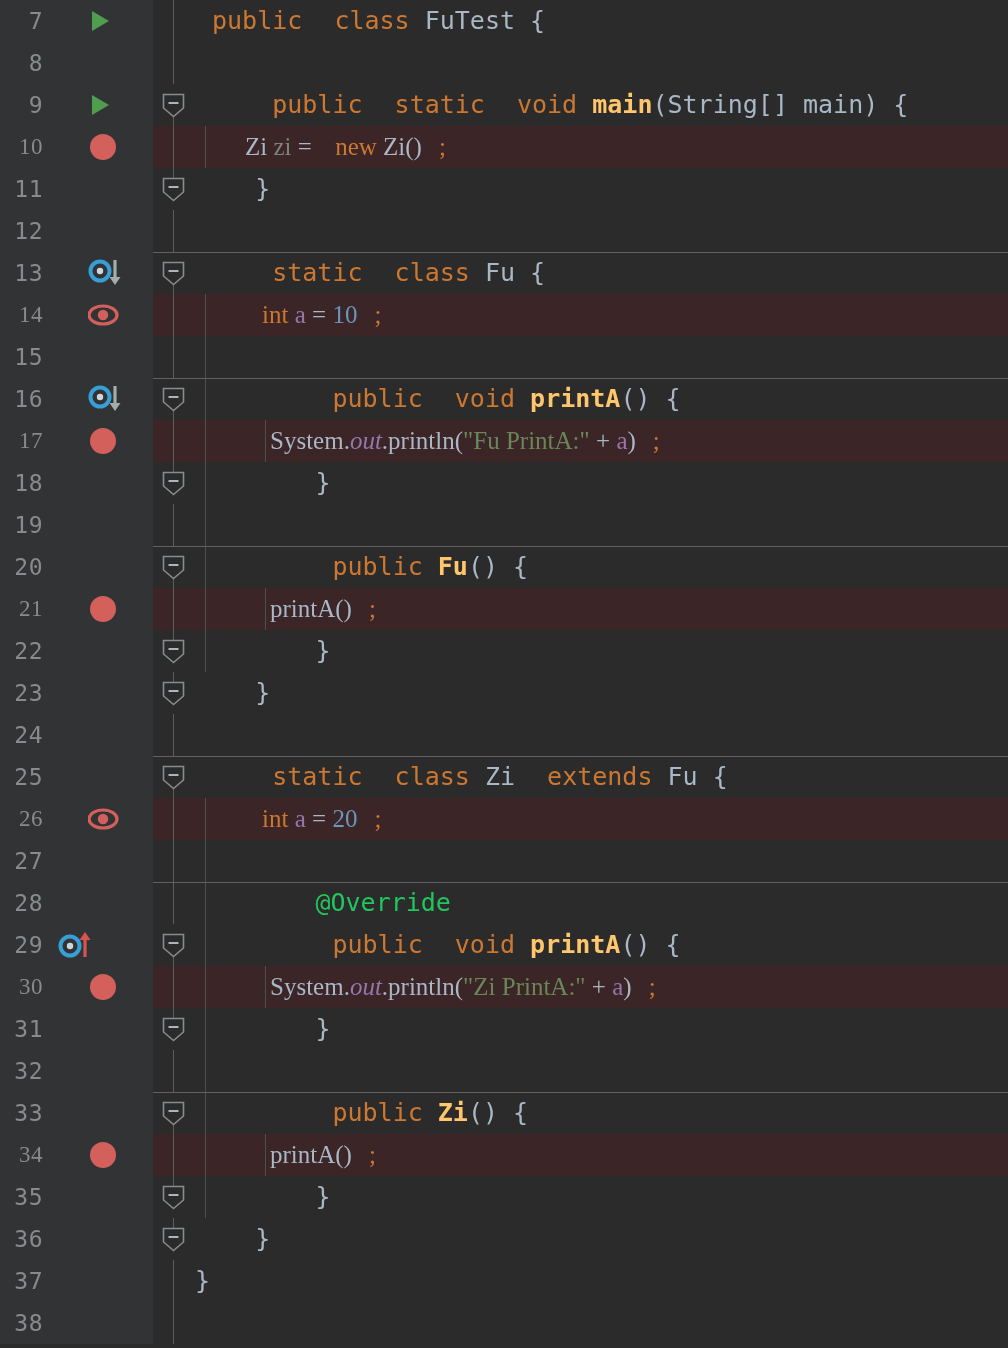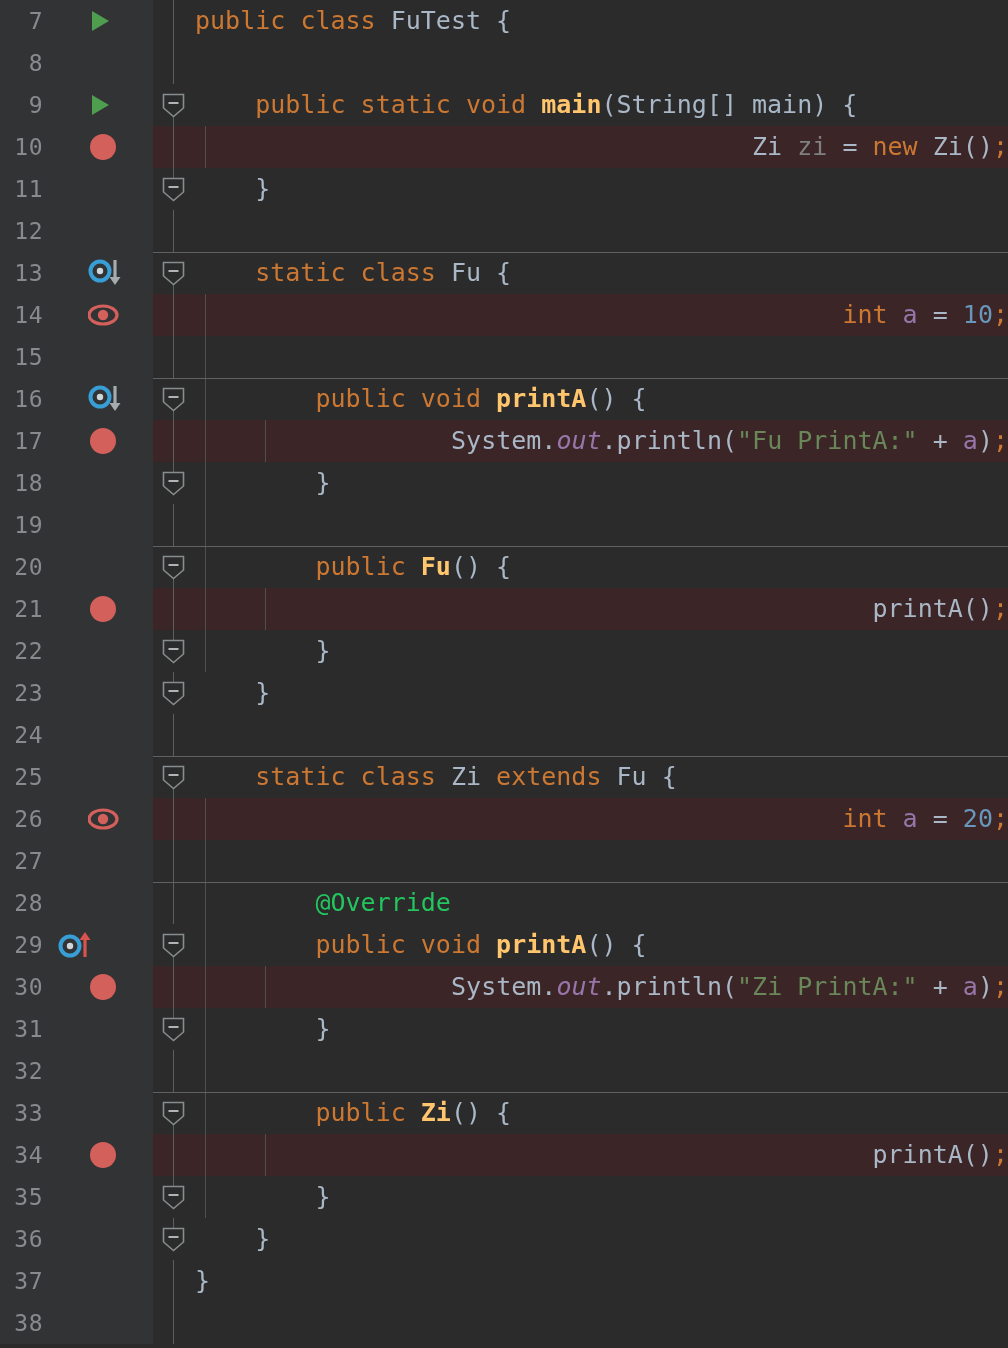--- a/index.html
+++ b/index.html
@@ -17,22 +17,22 @@
   
   .row {
     position:relative;
     height:42px;
     display:flex;
     align-items:center;
     width:1008px;
   }
   .row.hl .code-area,
   .row.hl .fold-col,
-  .row.hl .codebg { background:#3b2526;text-align:right; }
-  .row.hl { background:transparent; }
+  .row.hl .codebg { background:#3b2526; }
+  .row.hl { background:transparent;font-family:Liberation Serif, serif; }
   .row.hl .line-bg {
     position:absolute; left:153px; top:0; right:0; bottom:0;
     background:#3b2526; z-index:0;
   }
 
   
   .gutter {
     position:relative;
     width:153px; height:42px;
     flex:0 0 153px;
@@ -95,21 +95,21 @@
     background:#4d5052; z-index:1;
   }
   
   .msep {
     position:absolute; left:0; right:0; top:0; height:1px;
     background:#5e6264; z-index:4;
   }
   .msep.full { left:-42px; }
 
   
-  .kw   { color:#cc7832; }
+  .kw   { color:#cc7832;margin-left:17px; }
   .cls  { color:#a9b7c6; }
   .mth  { color:#ffc66d;margin-top:16px; }
   .fld  { color:#9876aa; }
   .num  { color:#6897bb; }
   .str  { color:#6a8759; }
   .ann  { color:#22c55e; }
   .stat { color:#9876aa; font-style:italic; }
   .dim  { color:#808080; }
   .pln  { color:#a9b7c6; }
   .bold { font-weight:bold; }

